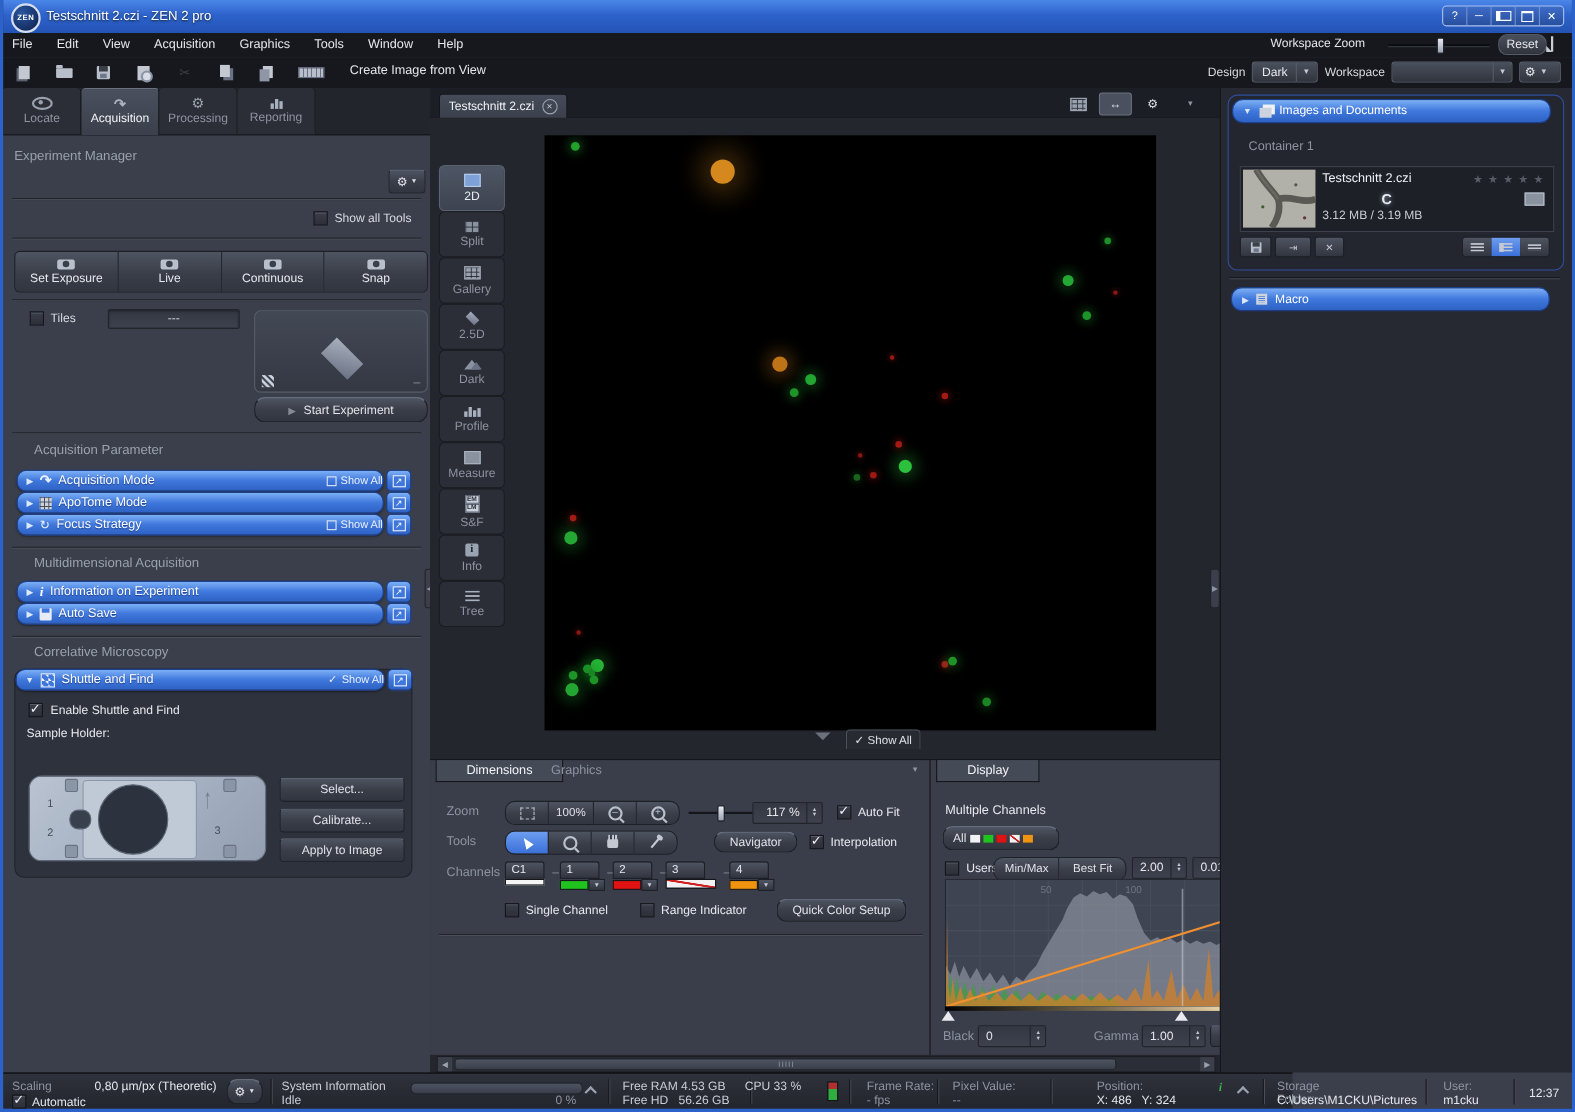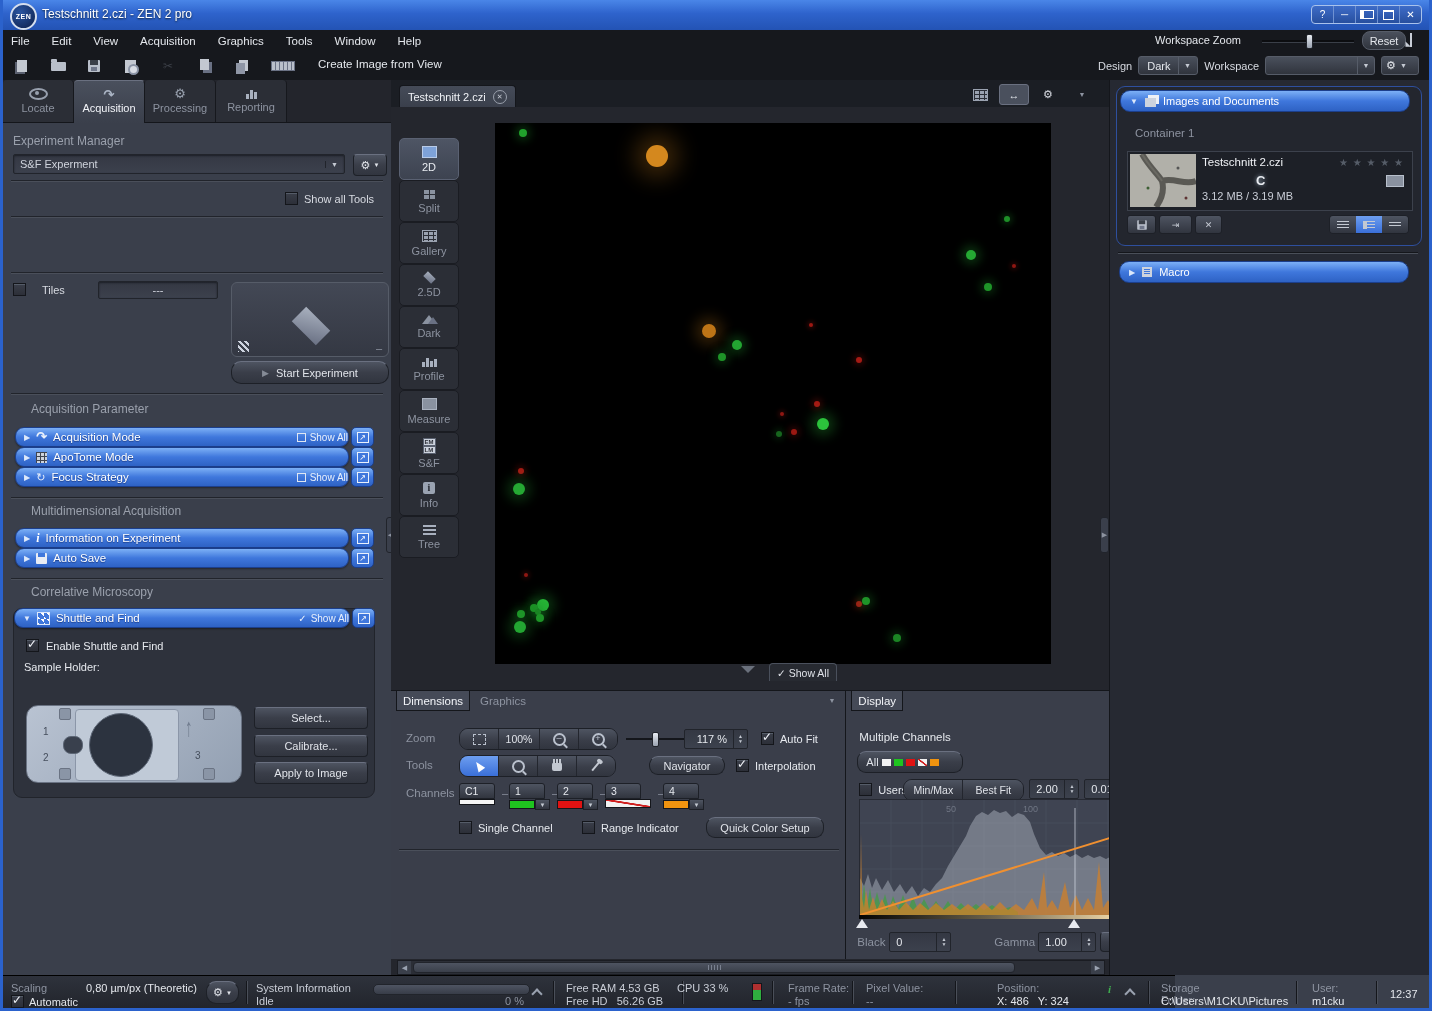--- a/index.html
+++ b/index.html
@@ -115,21 +115,21 @@
   #doc-tabbar{position:absolute;left:0;top:0;width:100%;height:27px;background:#1b1e24;border-bottom:1px solid #0d0e12}
   #doc-tab{position:absolute;left:8px;top:5px;height:22px;padding:0 8px;background:linear-gradient(#454b58,#3a3f4b);
     border:1px solid #14161b;border-bottom:0;border-radius:4px 4px 0 0;display:flex;align-items:center;gap:7px;color:#f0f2f6}
   .tab-close{width:12px;height:12px;border:1px solid #9aa0ac;border-radius:50%;font-size:7px;display:flex;align-items:center;justify-content:center;color:#c4c9d2}
   .vt-icons{position:absolute;right:12px;top:4px;display:flex;gap:4px}
   .vt-btn{width:28px;height:19px;display:flex;align-items:center;justify-content:center;border-radius:3px;border:1px solid transparent}
   .vt-btn.pressed{background:#4a505d;border-color:#6a7080}
   .grid9{width:13px;height:10px;background:#9aa2b0;background-image:linear-gradient(#2b2e36 1px,transparent 1px),linear-gradient(90deg,#2b2e36 1px,transparent 1px);background-size:5px 4px;border:1px solid #9aa2b0}
   .grid4{width:12px;height:10px;background:#8a92a0;background-image:linear-gradient(#2b2e36 1px,transparent 1px),linear-gradient(90deg,#2b2e36 1px,transparent 1px);background-size:6px 5px}
   #view-area{position:absolute;left:0;top:27px;width:100%;height:583px;background:#24262d}
-  #view-strip{position:absolute;left:8px;top:31px;width:58px}
+  #view-strip{position:absolute;left:8px;top:43px;width:58px}
   .vs-btn{width:58px;height:40px;background:#2b2e36;border:1px solid #1a1c22;border-radius:5px;margin-bottom:0px;
     display:flex;flex-direction:column;align-items:center;justify-content:center;gap:3px;color:#8d93a0;font-size:11px}
   .vs-btn.active{background:linear-gradient(#4e5564,#3d4350);color:#e8ebf0;border-color:#5a6172}
   .sq-blue{width:13px;height:10px;background:#7ea2d8;border:1px solid #b8cbe8}
   .diamond{width:11px;height:11px;background:linear-gradient(135deg,#a8b0be,#6a7184);transform:rotate(45deg) scale(1,.6)}
   .mount{width:0;height:0;border-left:7px solid transparent;border-right:7px solid transparent;border-bottom:9px solid #8a92a0;position:relative}
   .mount::after{content:"";position:absolute;left:-1px;top:2px;border-left:5px solid transparent;border-right:5px solid transparent;border-bottom:7px solid #6a7184}
   .prof{display:flex;align-items:flex-end;gap:1px;height:10px}
   .prof i{width:3px;background:#a8b0be;display:block}
   .sq-gray{width:13px;height:10px;background:#8a92a0;border:1px solid #aab2c0}
@@ -140,21 +140,21 @@
   .tree-lines{width:13px;height:10px;background:linear-gradient(#a8b0be 2px,transparent 2px) 0 0/13px 4px;position:relative}
   #image-canvas{position:absolute;left:104px;top:16px;width:556px;height:541px;background:#000;overflow:hidden}
   .dot{position:absolute;border-radius:50%}
   #under-arrow{position:absolute;left:350px;top:559px;width:0;height:0;border-left:7px solid transparent;border-right:7px solid transparent;border-top:7px solid #6a707c}
   #showall-tab{position:absolute;right:272px;top:556px;height:17px;padding:0 7px;background:#272a31;border:1px solid #4a505c;
     border-bottom:0;border-radius:4px 4px 0 0;display:flex;align-items:center;gap:3px;color:#dfe2e8;font-size:10.5px}
   
   #bottom-panels{position:absolute;left:0;top:610px;width:100%;height:268px;display:flex}
   #dimensions-panel{position:relative;width:455px;height:100%;background:#3a3e4a;border-top:1px solid #14161b}
   #display-panel{position:relative;width:263px;height:100%;background:#3a3e4a;border-top:1px solid #14161b;border-left:1px solid #14161b;overflow:hidden}
-  .panel-tab{position:absolute;top:0px;height:19px;padding:0 6px;display:flex;align-items:center;font-size:11.5px;border-radius:0 0 0 0}
+  .panel-tab{position:absolute;top:0px;height:19px;padding:0 27px;display:flex;align-items:center;font-size:11.5px;border-radius:0 0 0 0}
   .panel-tab.active{background:#454a57;color:#f2f4f8;border:1px solid #14161b;border-top:0}
   .panel-tab.inactive{color:#8d93a0}
   .ctrl-label{position:absolute;color:#8d93a0;font-size:11.5px}
   .btn-group{position:absolute;display:flex;border-radius:9px;overflow:hidden;border:1px solid #1d2027}
   .bg-btn{height:20px;background:linear-gradient(#4e5461,#3a3e49 55%,#31353f);border-right:1px solid #23262e;
     display:flex;align-items:center;justify-content:center;color:#dfe2e8;font-size:10.5px}
   .bg-btn:last-child{border-right:0}
   .bg-btn.active-blue{background:linear-gradient(#6d9ef0,#3a6fd8)}
   .mag{width:9px;height:9px;border:2px solid #b9c0cc;border-radius:50%;position:relative}
   .mag::after{content:"";position:absolute;right:-4px;bottom:-3px;width:5px;height:2px;background:#b9c0cc;transform:rotate(45deg)}
@@ -314,38 +314,52 @@
         <span class="ic-chart">
             <i style="height:5px"></i>
             <i style="height:9px"></i>
             <i style="height:7px"></i>
           </span>
         <span>Reporting</span>
       </div>
     </div>
 
     <div class="abs sec-label" style="left:10px;top:54px">Experiment Manager</div>
-    <div class="abs field" style="left:10px;top:74px;width:318px;height:18px">
-      <span style="flex:1">S&amp;F Experment</span>
-      <span style="font-size:7px;color:#c4c9d2;border-left:1px solid #21242b;padding-left:5px">▼</span>
-    </div>
     <div class="abs btn" style="left:350px;top:74px;width:32px;height:20px;gap:3px">
       <span>⚙</span>
         <span style="font-size:6px">▼</span>
     </div>
     <div class="divider" style="top:100px"></div>
     <div class="abs row" style="left:282px;top:112px;gap:6px">
       <span class="chk"></span>
       <span>Show all Tools</span>
     </div>
     <div class="divider" style="top:136px"></div>
 
+    <div class="cam-group">
+      <div class="cam-btn">
+        <span class="ic-cam"></span>
+        <span>Set Exposure</span>
+      </div>
+      <div class="cam-btn">
+        <span class="ic-cam"></span>
+        <span>Live</span>
+      </div>
+      <div class="cam-btn">
+        <span class="ic-cam"></span>
+        <span>Continuous</span>
+      </div>
+      <div class="cam-btn">
+        <span class="ic-cam"></span>
+        <span>Snap</span>
+      </div>
+    </div>
     <div class="divider" style="top:192px"></div>
 
-    <div class="abs row" style="left:10px;top:203px;gap:16px">
+    <div class="abs row" style="left:24px;top:203px;gap:6px">
       <span class="chk"></span>
       <span>Tiles</span>
     </div>
     <div class="abs field dim" style="left:95px;top:201px;width:106px;height:16px;justify-content:center">---</div>
 
     <div class="abs" style="left:228px;top:202px;width:156px;height:73px;border-radius:6px;border:1px solid #565c68;
         background:linear-gradient(#434855,#343843)">
       <div class="abs diamond" style="left:62px;top:26px;width:34px;height:34px"></div>
       <div class="abs" style="left:6px;bottom:4px;width:11px;height:11px;background:
         linear-gradient(45deg,#cdd3de 25%,#3a3f4a 25%,#3a3f4a 50%,#cdd3de 50%,#cdd3de 75%,#3a3f4a 75%) 0 0/6px 6px"></div>

